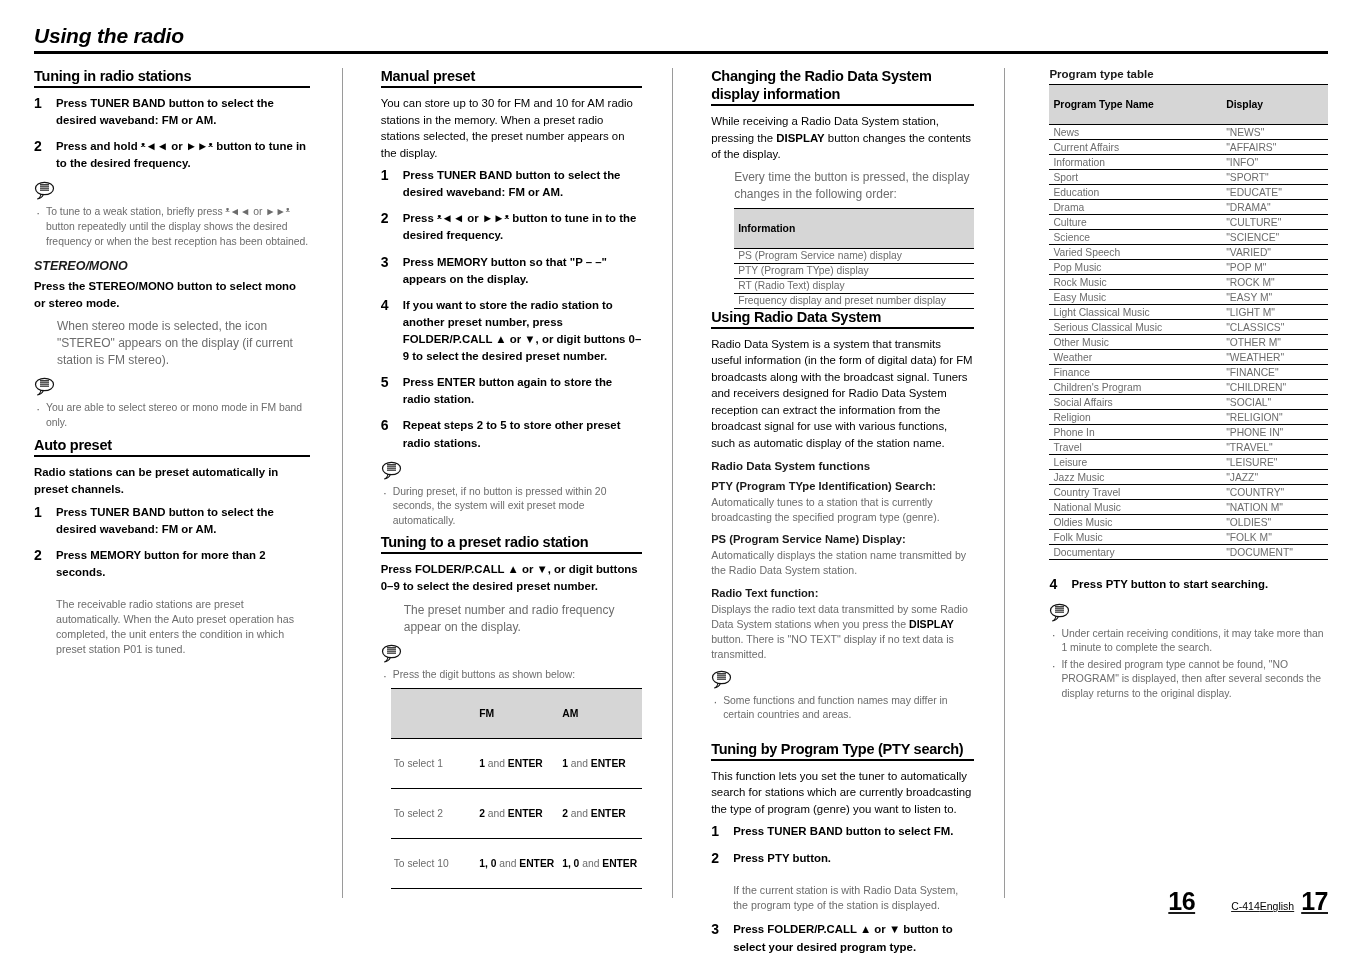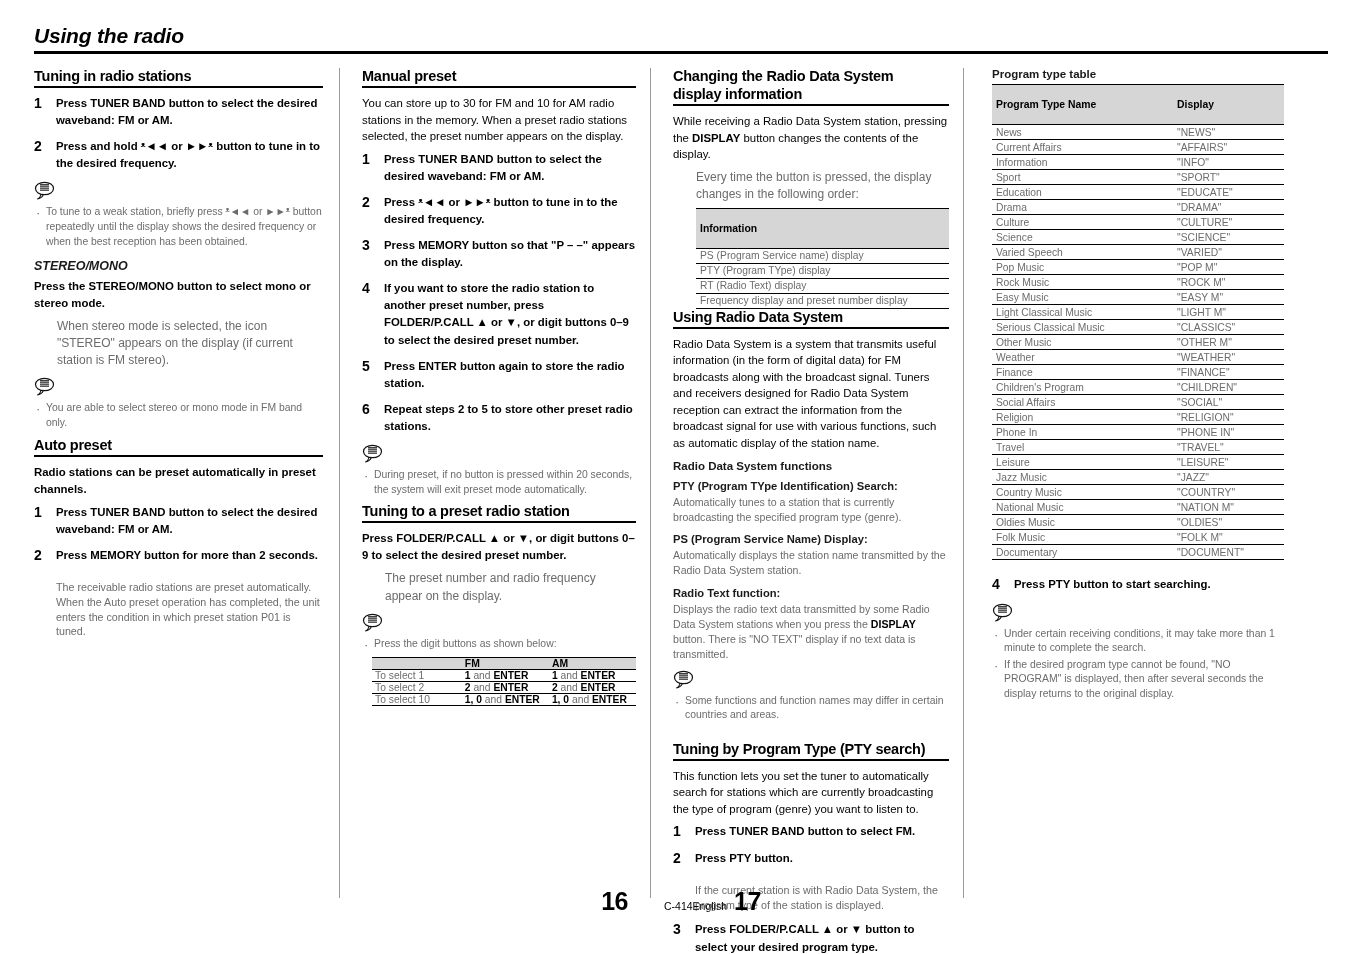--- a/index.html
+++ b/index.html
@@ -29,20 +29,21 @@
     border-bottom: 3.5px solid #000;
     margin-top: 1px;
     margin-bottom: 14px;
   }
 
   
   .columns {
     display: flex;
     position: relative;
     height: 830px;
+    gap: 16px;
   }
   .col {
     position: relative;
   }
   .col-1 { width: 305px; padding-right: 16px; }
   .col-sep { width: 1px; background: #9a9a9a; margin: 0 0; height: 100%; flex: 0 0 1px;}
   .col-2 { width: 310px; padding-left: 22px; padding-right: 14px; }
   .col-3 { width: 312px; padding-left: 22px; padding-right: 14px; }
   .page-gutter { width: 1px; background: #9a9a9a; flex: 0 0 1px; }
   .col-4 { width: 320px; padding-left: 28px; }
@@ -178,36 +179,37 @@
     font-size: 10.3px;
     color: #6c6c6c;
     padding: 1.5px 4px;
     border-bottom: 1px solid #000;
   }
   table.doc td b { color: #000; font-weight: bold; }
   table.doc tr:last-child td { border-bottom: 1.4px solid #000; }
 
   table.digit { margin-left: 10px; width: calc(100% - 10px); }
   table.digit th.blank { background: #d6d6d6; }
-  table.digit td, table.digit th { padding: 0 3px; }
+  table.digit td, table.digit th { padding: 19px 3px; }
   table.digit .c2, table.digit .c3 { width: 33%; }
 
   table.info { margin-left: 23px; width: calc(100% - 23px); }
 
   table.ptt th.ptt-name { width: 62%; }
 
   
   .footer {
     position: absolute;
     bottom: 14px;
     left: 34px;
     right: 22px;
     display: flex;
-    justify-content: center;
+    justify-content: flex-end;
     align-items: baseline;
+    text-decoration: underline;
   }
   .foot-left { display: flex; align-items: baseline; gap: 6px; }
   .foot-right { display: flex; align-items: baseline; gap: 7px; }
   .pg-num { font-size: 25px; font-weight: bold; color: #000; letter-spacing: -0.5px;}
   .pg-model { font-size: 10.5px; color: #000; padding-left: 30px; }
   .pg-lang { font-size: 10.5px; color: #000; }
 </style>
 </head>
 <body>
 
@@ -605,21 +607,21 @@
             </tr>
             <tr>
               <td>Leisure</td>
               <td>"LEISURE"</td>
             </tr>
             <tr>
               <td>Jazz Music</td>
               <td>"JAZZ"</td>
             </tr>
             <tr>
-              <td>Country Music</td>
+              <td>Country Travel</td>
               <td>"COUNTRY"</td>
             </tr>
             <tr>
               <td>National Music</td>
               <td>"NATION M"</td>
             </tr>
             <tr>
               <td>Oldies Music</td>
               <td>"OLDIES"</td>
             </tr>

